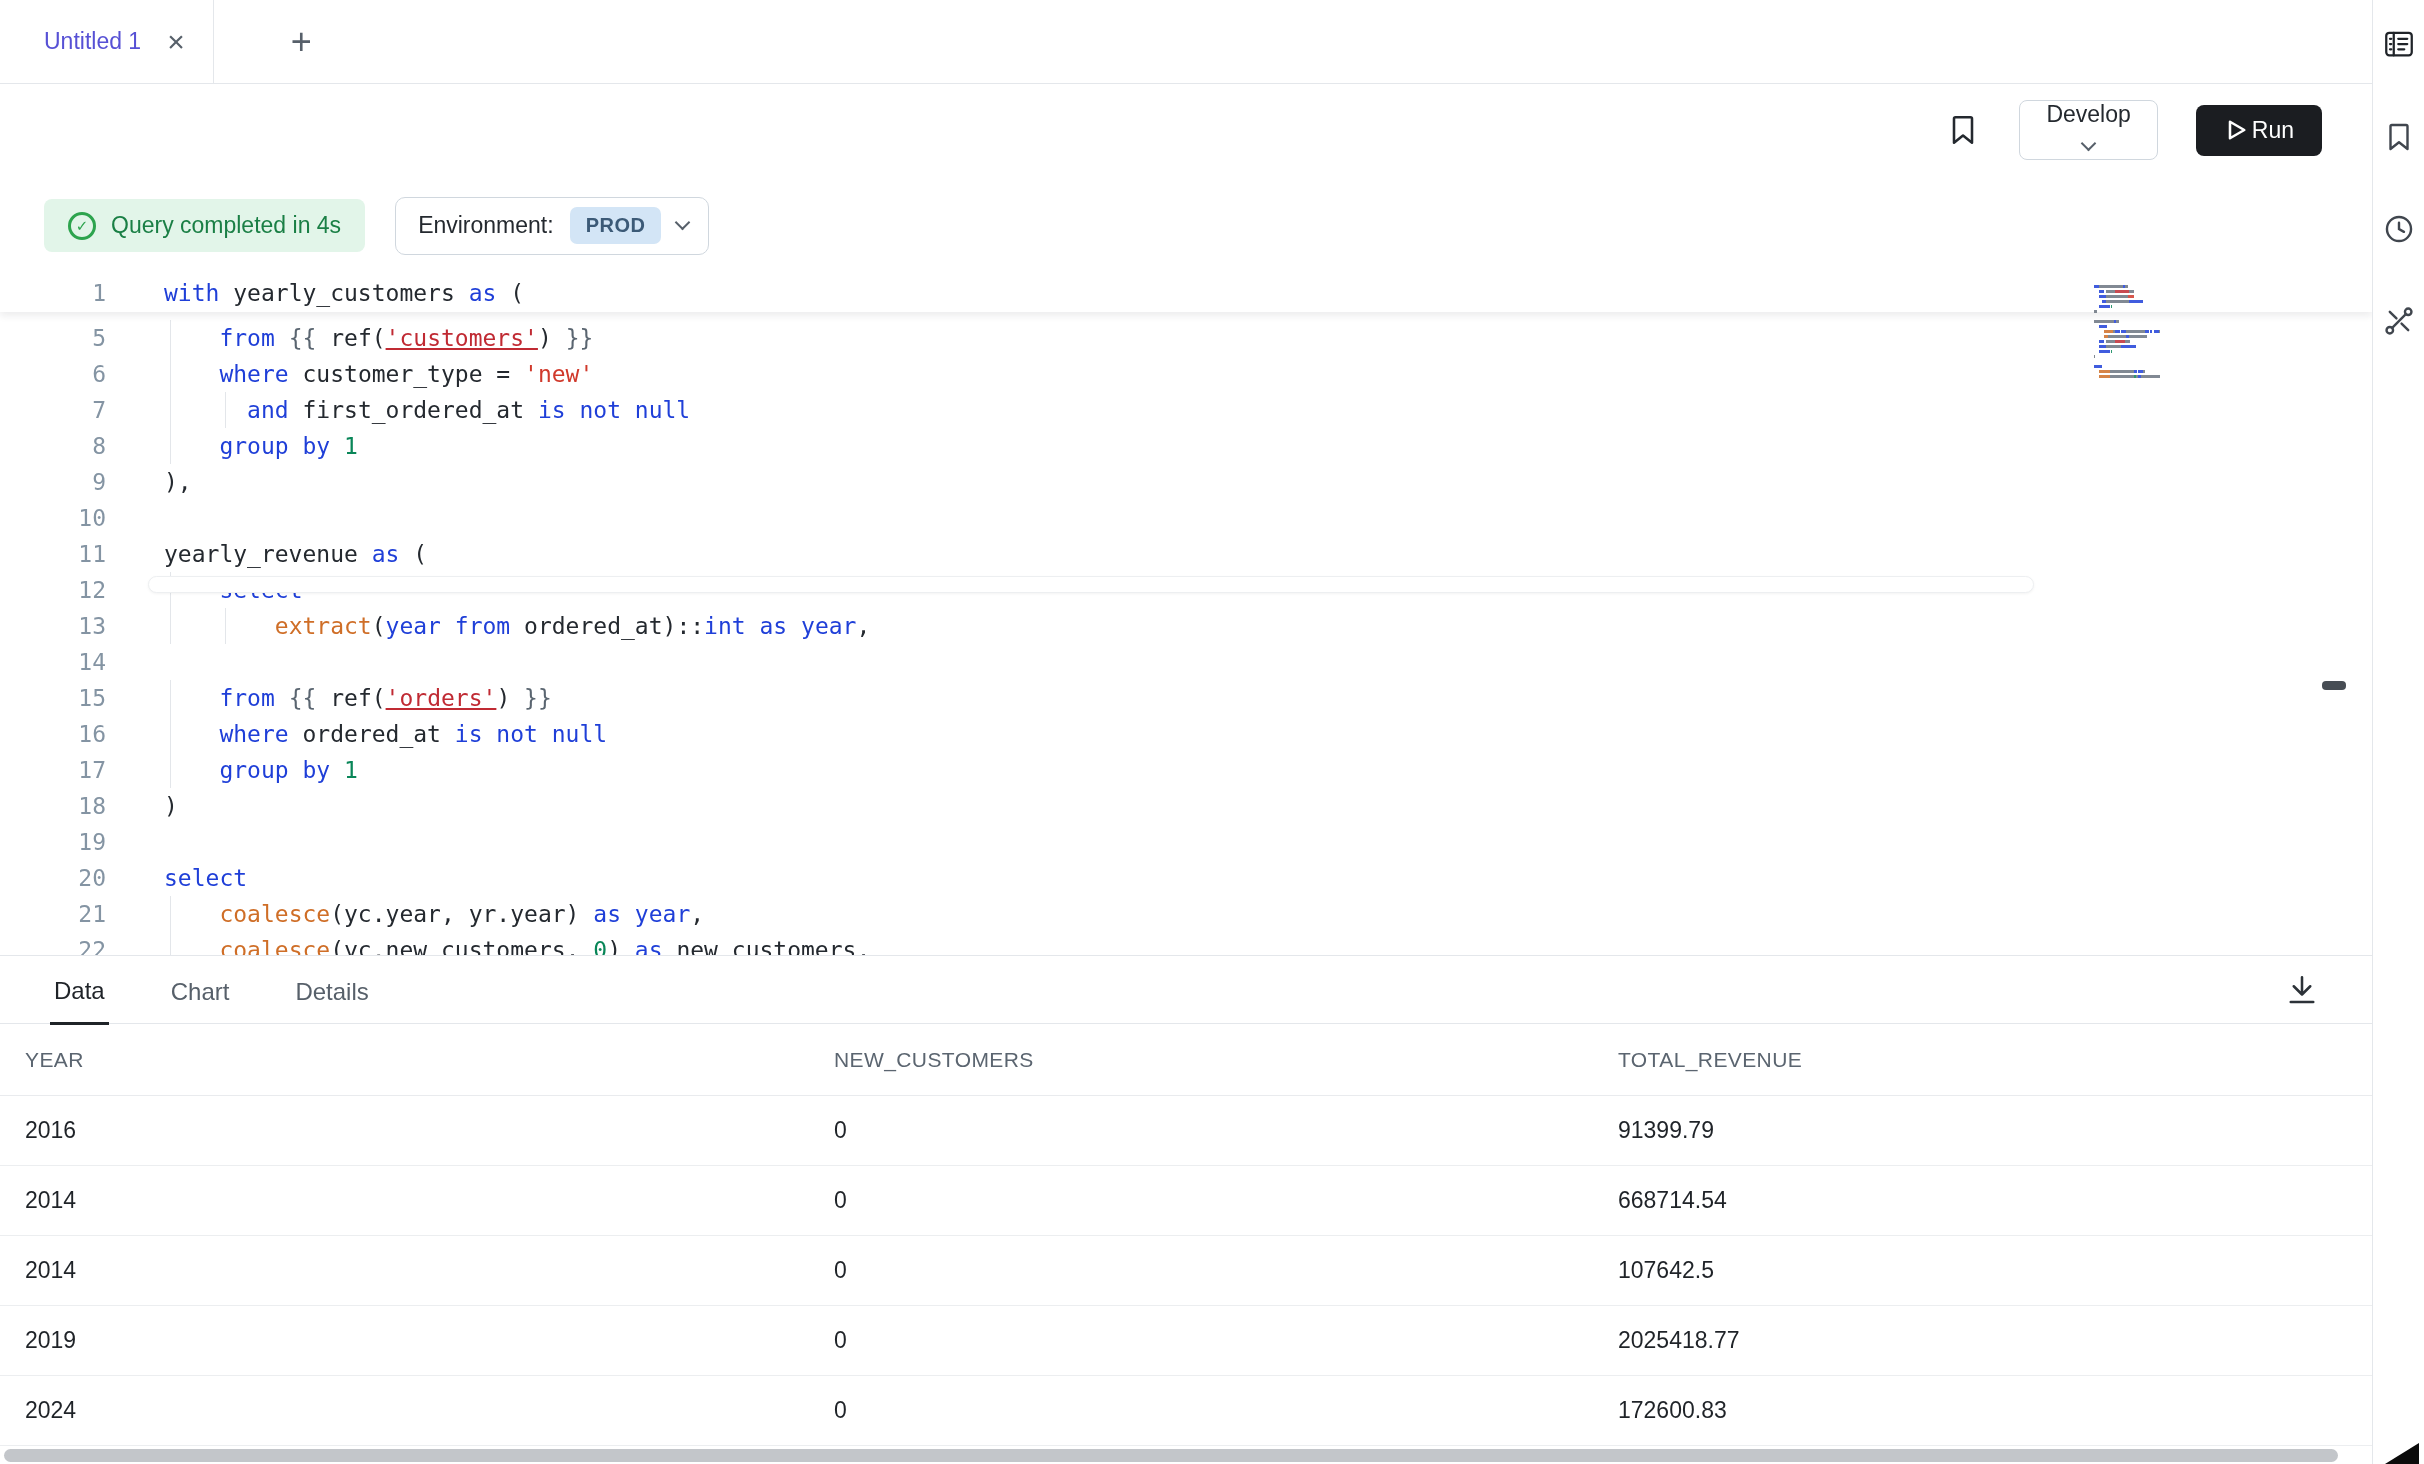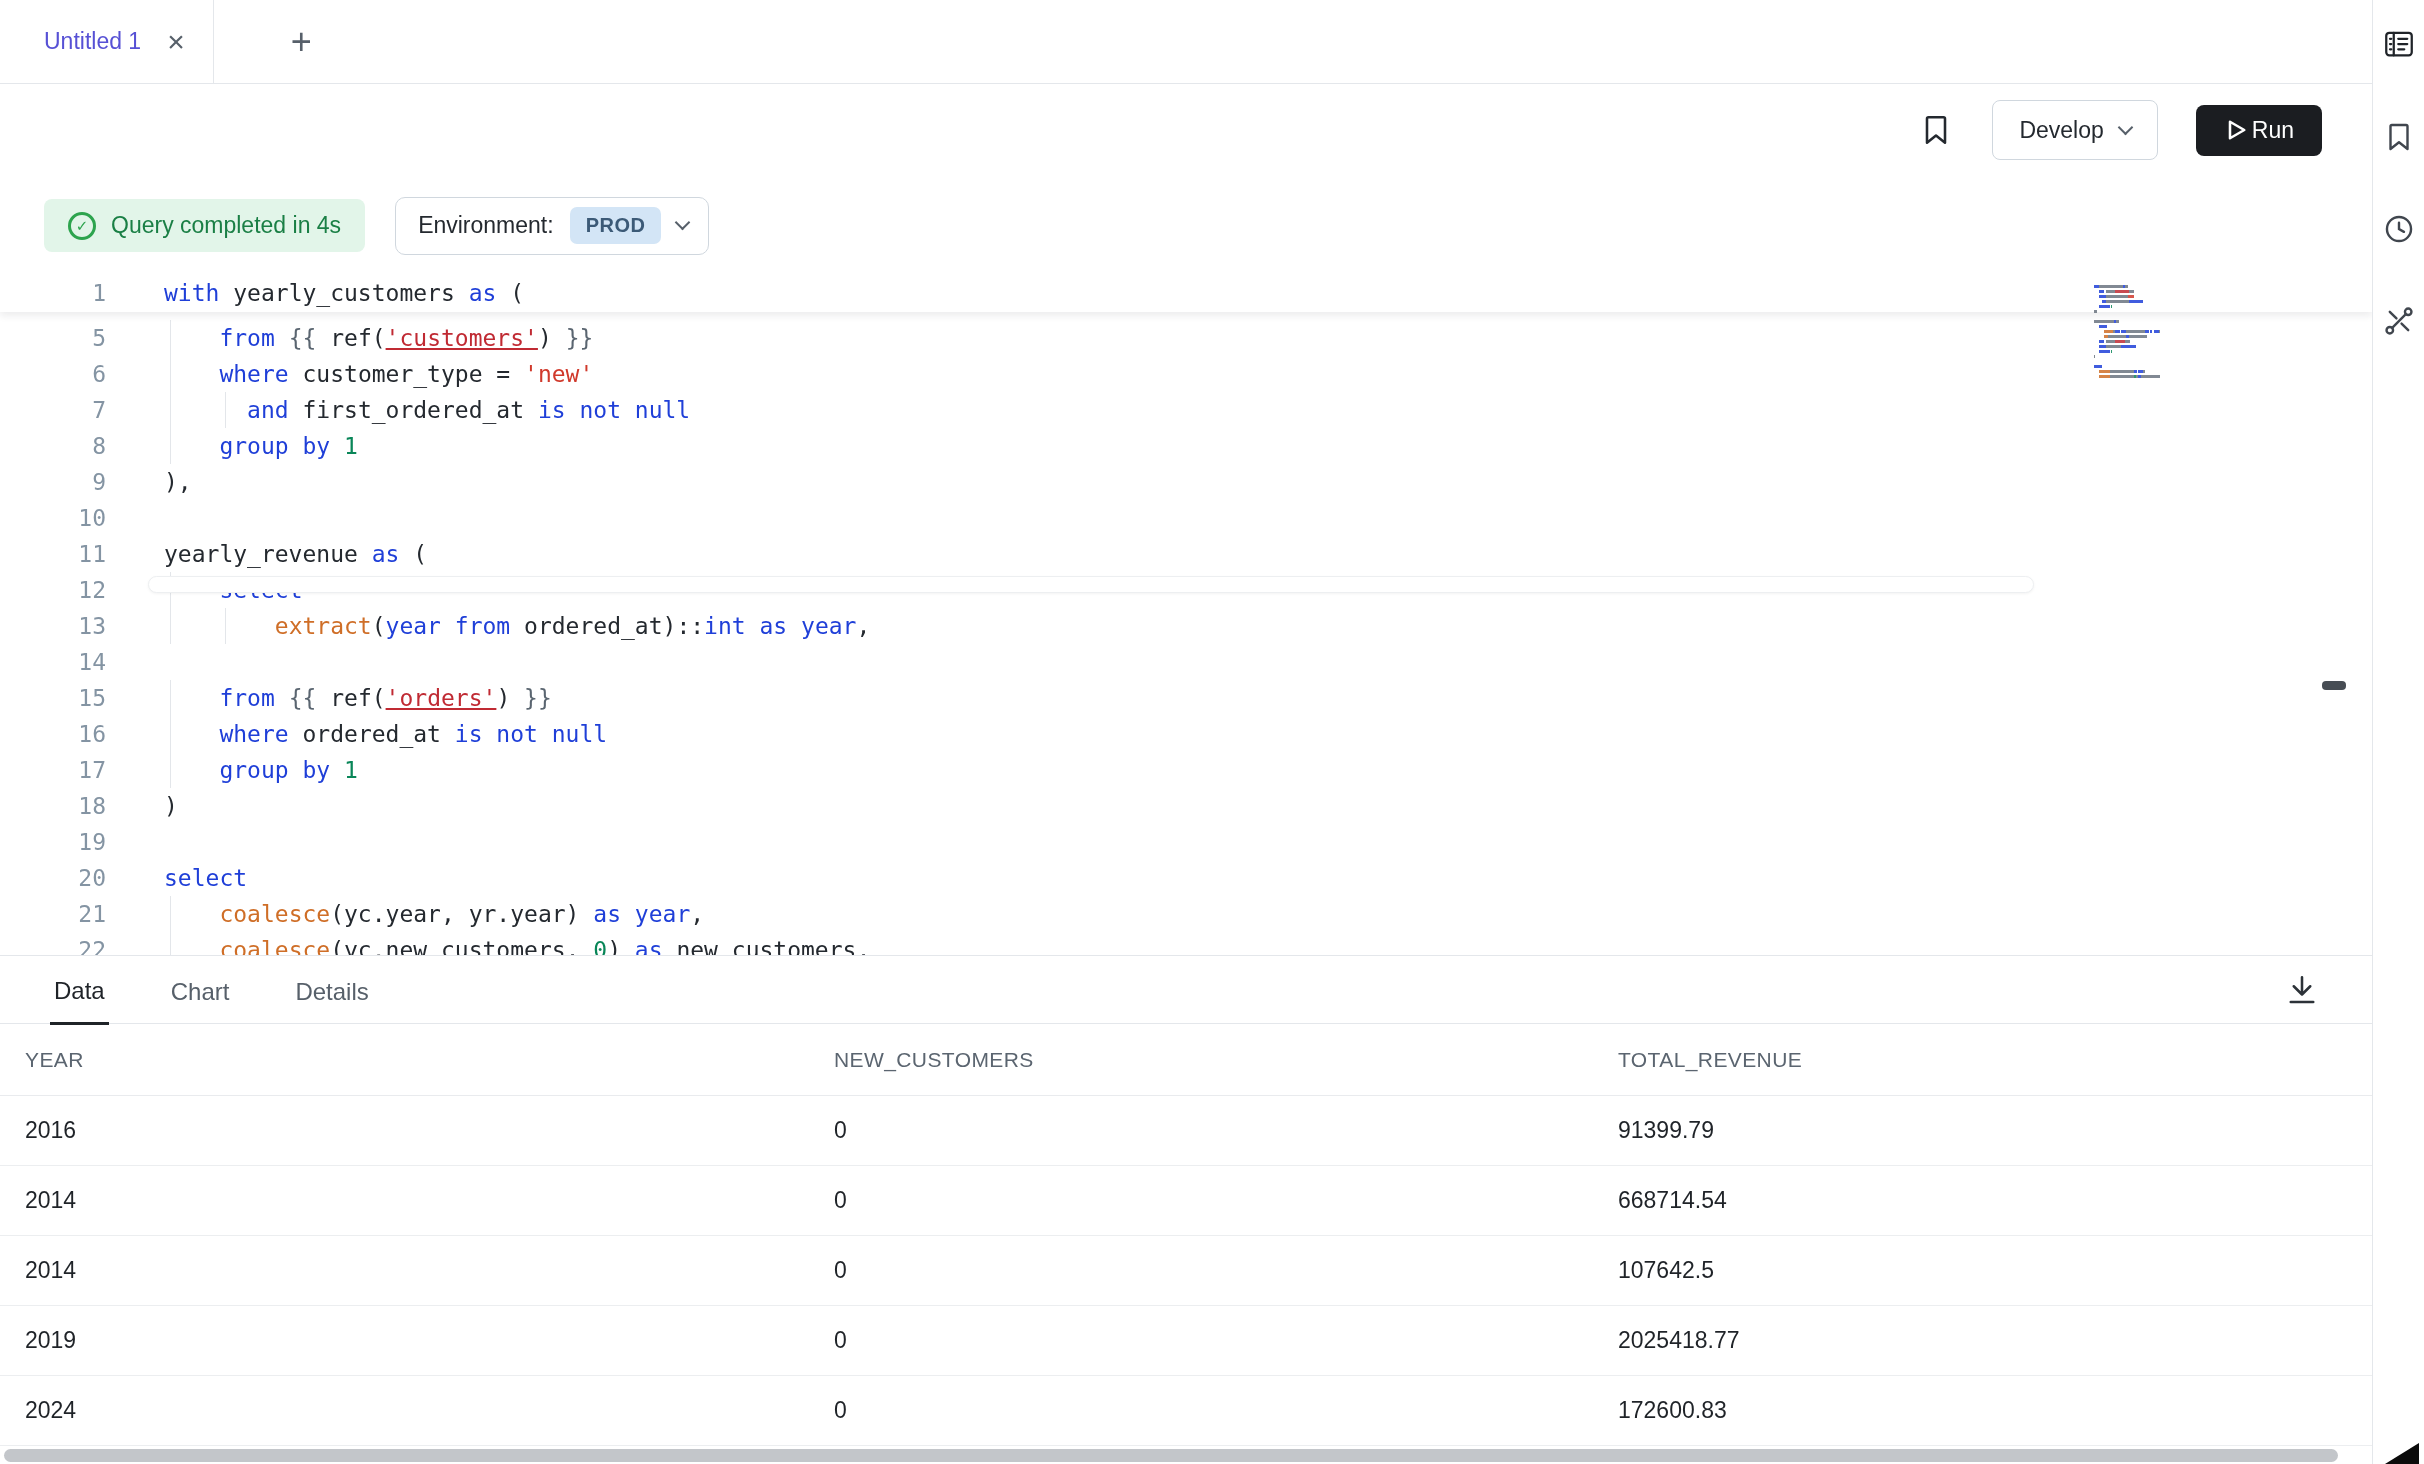--- a/index.html
+++ b/index.html
@@ -15,21 +15,21 @@
   
   .tabbar { height:84px; border-bottom:1px solid #e4e7eb; display:flex; align-items:center; flex:0 0 auto;gap:47px; }
   .tab { height:100%; display:flex; align-items:center; gap:26px; padding:0 28px 0 44px; border-right:1px solid #e4e7eb; cursor:pointer; }
   .tab-label { color:var(--accent); font-size:23px; }
   .tab-close { color:#57606a; font-size:30px; line-height:1; }
   .tab-add { margin-left:30px; color:#57606a; font-size:36px; line-height:1; cursor:pointer; }
 
   
   .toolbar { height:92px; display:flex; align-items:center; justify-content:flex-end; gap:38px; padding-right:50px; flex:0 0 auto; }
   .icon-btn { background:none; border:none; cursor:pointer; display:flex; align-items:center; }
-  .btn-develop { display:flex; align-items:center; gap:16px; border:1px solid #d0d7de; background:#fff; border-radius:8px; height:60px; padding:0 26px; font-size:23px; color:#24292f; cursor:pointer; font-family:inherit; }
+  .btn-develop { display:flex; align-items:center; gap:16px; border:1px solid #d0d7de; background:#fff; border-radius:8px; height:60px; padding:0 26px; font-size:23px; color:#24292f; cursor:pointer; font-family:inherit;flex-direction:column; }
   .btn-run { display:flex; align-items:center; gap:4px; background:#1b1d21; color:#fff; border:none; border-radius:8px; height:51px; padding:0 28px; font-size:23px; cursor:pointer; font-family:inherit; }
   .chev { width:11px; height:11px; border-right:2px solid #57606a; border-bottom:2px solid #57606a; transform:rotate(45deg); margin-top:-6px; }
 
   
   .statusbar { height:99px; display:flex; align-items:center; gap:30px; padding-left:44px; flex:0 0 auto; }
   .status-badge { display:flex; align-items:center; gap:15px; background:#e2f5e9; border-radius:8px; height:53px; padding:0 24px; color:#1a7f45; font-weight:500; font-size:23px; }
   .check-circle { width:28px; height:28px; border-radius:50%; border:3px solid #2da44e; color:#2da44e; display:flex; align-items:center; justify-content:center; font-size:15px; font-weight:bold; }
   .env-select { display:flex; align-items:center; gap:16px; border:1px solid #d0d7de; border-radius:10px; height:58px; padding:0 20px 0 22px; font-size:23px; color:#24292f; background:#fff; cursor:pointer; }
   .env-pill { background:#d3e5f6; color:#3c5a77; font-weight:600; font-size:20px; padding:7px 16px; border-radius:7px; letter-spacing:.5px; }
 

